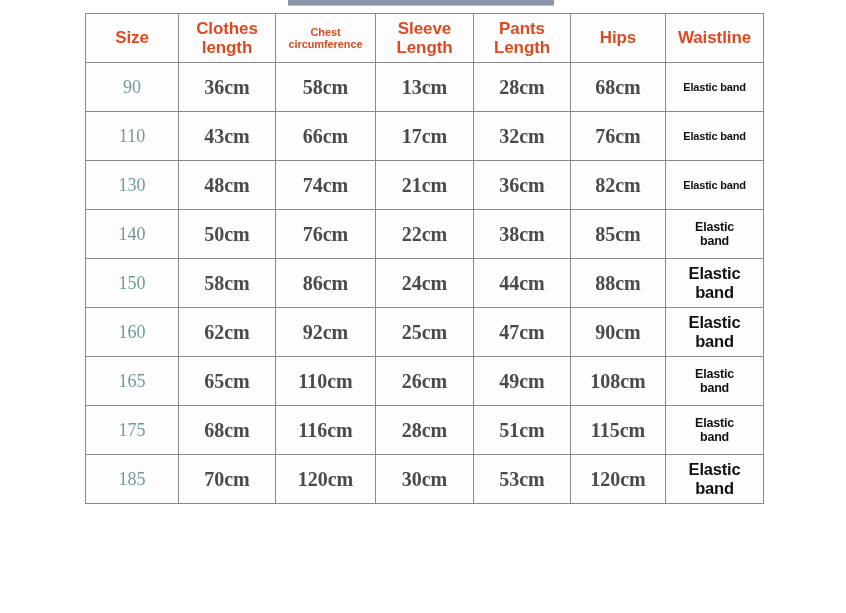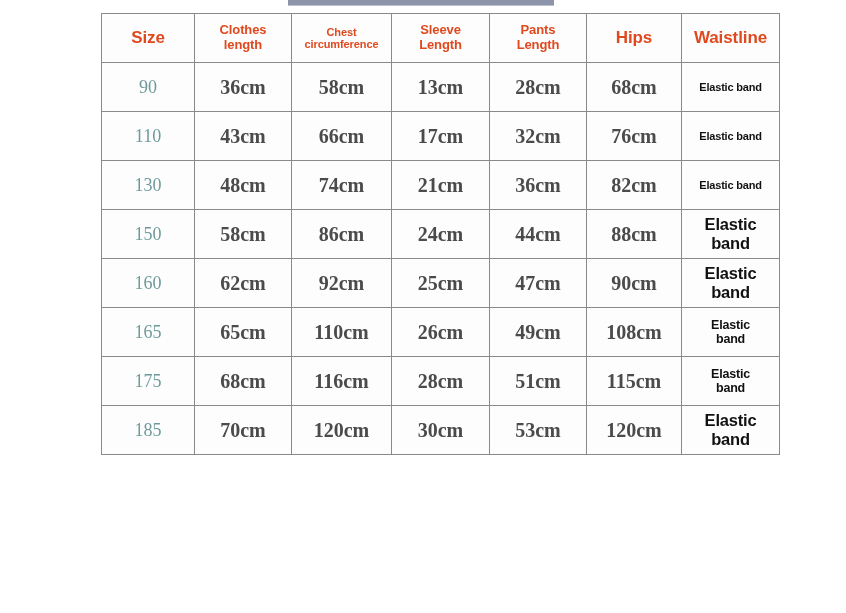--- a/index.html
+++ b/index.html
@@ -21,21 +21,21 @@
     left: 288px;
     top: 0px;
     width: 266px;
     height: 5px;
     background: #8d93a8;
     border-bottom: 1px solid #b9bfd0;
   }
 
   #chart-wrap {
     position: absolute;
-    left: 101px;
+    left: 85px;
     top: 13px;
     width: 678px;
   }
 
   table.size-chart {
     border-collapse: collapse;
     table-layout: fixed;
     width: 678px;
     background: #fdfdfd;
   }
@@ -60,21 +60,21 @@
 
   
   tr.head-row th {
     height: 48px;
     color: #e0491e;
     font-weight: bold;
     line-height: 1.12;
     letter-spacing: -0.1px;
   }
   th.h-big   { font-size: 17px; }
-  th.h-mid   { font-size: 13px; }
+  th.h-mid   { font-size: 17px; }
   th.h-small { font-size: 11px; }
 
   
   tr.data-row td { height: 48px; }
 
   td.size-cell {
     color: #6e9a9b;
     font-family: "Liberation Serif", serif;
     font-size: 18px;
   }
@@ -168,20 +168,32 @@
           <td class="meas-cell">48cm</td>
           <td class="meas-cell">74cm</td>
           <td class="meas-cell">21cm</td>
           <td class="meas-cell">36cm</td>
           <td class="meas-cell">82cm</td>
           <td class="waist-cell w-one">
             <span class="waist-line">Elastic band</span>
           </td>
         </tr>
         <tr class="data-row">
+          <td class="size-cell">140</td>
+          <td class="meas-cell">50cm</td>
+          <td class="meas-cell">76cm</td>
+          <td class="meas-cell">22cm</td>
+          <td class="meas-cell">38cm</td>
+          <td class="meas-cell">85cm</td>
+          <td class="waist-cell w-two">
+            <span class="waist-line">Elastic</span>
+            <span class="waist-line">band</span>
+          </td>
+        </tr>
+        <tr class="data-row">
           <td class="size-cell">150</td>
           <td class="meas-cell">58cm</td>
           <td class="meas-cell">86cm</td>
           <td class="meas-cell">24cm</td>
           <td class="meas-cell">44cm</td>
           <td class="meas-cell">88cm</td>
           <td class="waist-cell w-big">
             <span class="waist-line">Elastic</span>
             <span class="waist-line">band</span>
           </td>

